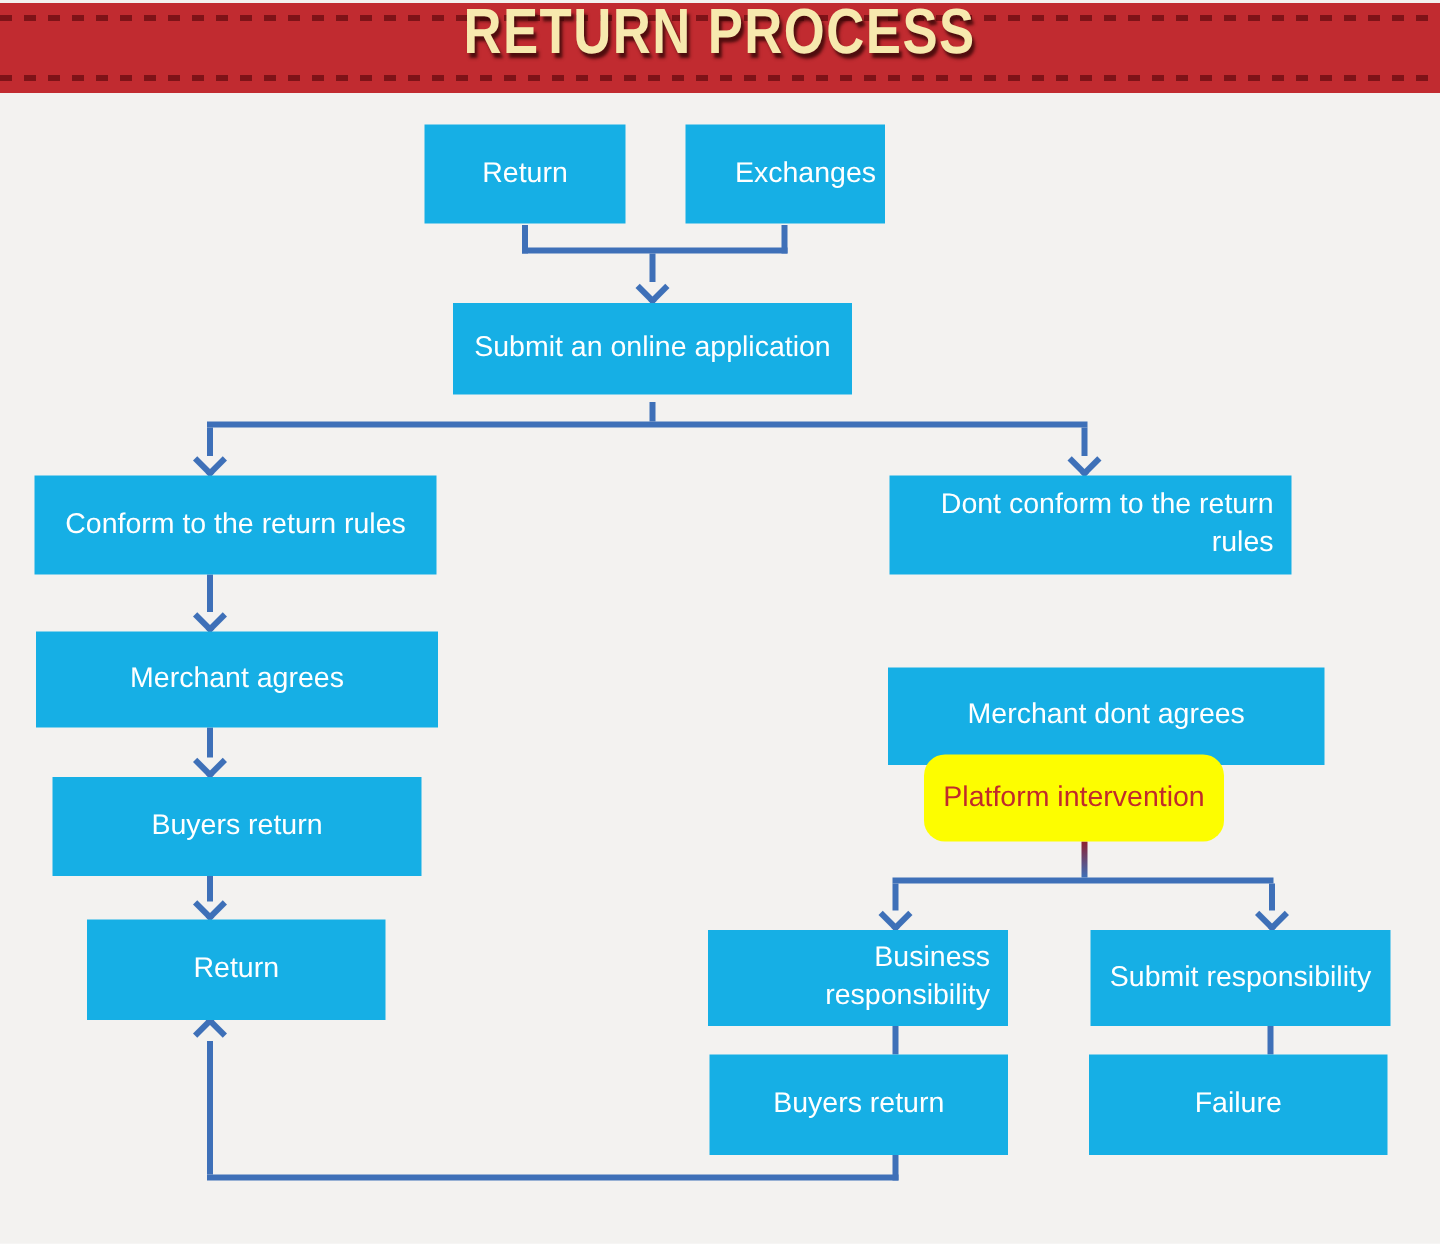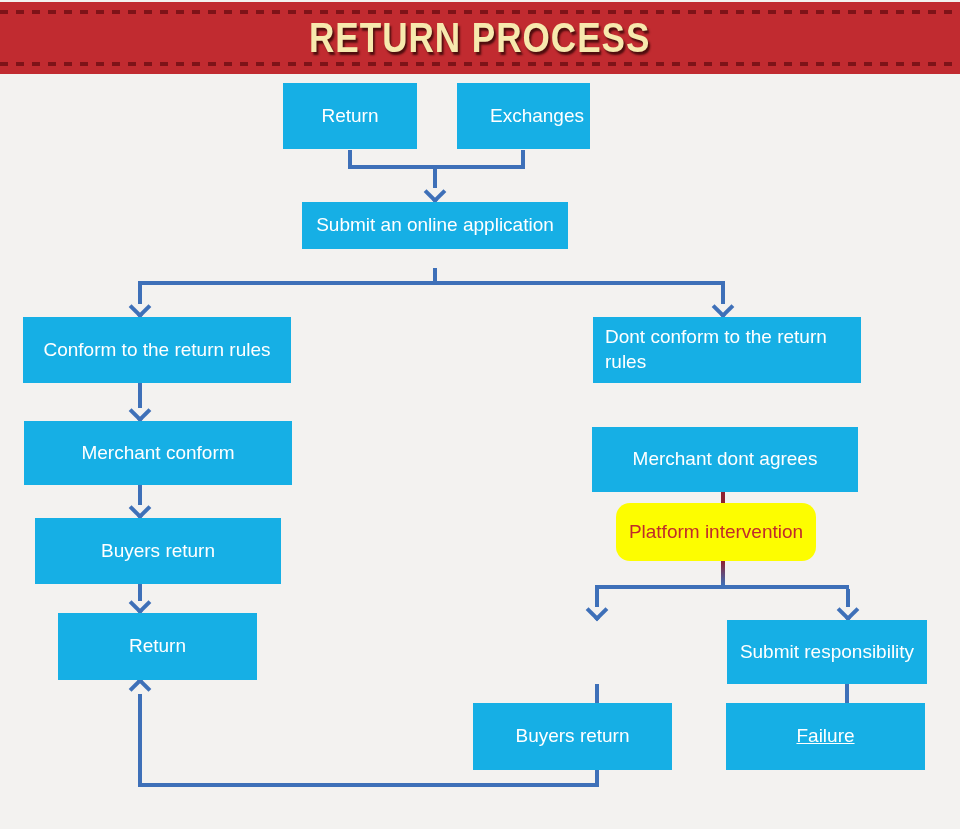--- a/index.html
+++ b/index.html
@@ -20,23 +20,23 @@
     background:#ffffff;
   }
   #canvas{
     position:relative;
     width:960px;height:829px;
     background:var(--canvas-bg);
     overflow:hidden;
   }
   
   .banner{
-    position:absolute;left:0;top:2px;width:960px;height:72px;
+    position:absolute;left:0;top:2px;width:960px;height:60px;
     background:var(--banner-bg);
-    display:flex;align-items:center;justify-content:center;
+    display:flex;justify-content:center;
   }
   .banner .dash{
     position:absolute;left:0;width:100%;height:4px;
     background:repeating-linear-gradient(to right, var(--banner-dash) 0 8px, transparent 8px 16px);
   }
   .banner .dash.top{top:8px;}
   .banner .dash.bottom{bottom:8px;}
   .banner .title{
     color:var(--banner-text);
     font-size:37px;font-weight:700;
@@ -44,43 +44,43 @@
     transform:scale(0.95,1.15);
     text-shadow:2px 3px 2px rgba(58,8,8,0.85);
     white-space:nowrap;
   }
   
   .node{
     position:absolute;
     background:var(--node-bg);
     color:var(--node-text);
     display:flex;align-items:center;justify-content:center;
-    text-align:left;
+    text-align:right;
     font-size:19px;line-height:1.3;
     padding:0 12px;box-sizing:border-box;
   }
   .node.highlight{
     background:var(--highlight-bg);
     color:var(--highlight-text);
     border-radius:14px;
   }
   .n-return            {left:283px;top:83px; width:134px;height:66px;}
   .n-exchanges         {left:457px;top:83px; width:133px;height:66px;padding-left:39px;}
-  .n-submit            {left:302px;top:202px;width:266px;height:47px;}
+  .n-submit            {left:302px;top:202px;width:266px;height:61px;}
   .n-conform           {left:23px; top:317px;width:268px;height:66px;}
   .n-dont-conform      {left:593px;top:317px;width:268px;height:66px;}
   .n-merchant-agrees   {left:24px; top:421px;width:268px;height:64px;}
-  .n-merchant-dont     {left:592px;top:427px;width:266px;height:65px;}
+  .n-merchant-dont     {left:592px;top:445px;width:291px;height:65px;}
   .n-platform          {left:616px;top:503px;width:200px;height:58px;}
   .n-buyers-return-l   {left:35px; top:518px;width:246px;height:66px;}
   .n-success           {left:58px; top:613px;width:199px;height:67px;}
   .n-business-resp     {left:472px;top:620px;width:200px;height:64px;}
   .n-buyers-resp       {left:727px;top:620px;width:200px;height:64px;}
   .n-buyers-return-r   {left:473px;top:703px;width:199px;height:67px;}
-  .n-failure           {left:726px;top:703px;width:199px;height:67px;text-decoration:underline;}
+  .n-failure           {left:726px;top:703px;width:199px;height:67px;}
   
   .ln{position:absolute;background:var(--line);}
   .ln.h{height:4px;}
   .ln.v{width:4px;}
   .l1 {left:348px;top:150px;height:19px;}
   .l2 {left:521px;top:150px;height:19px;}
   .l3 {left:348px;top:165px;width:177px;}
   .l4 {left:433px;top:169px;height:19px;}
   .l5 {left:433px;top:268px;height:13px;}
   .l6 {left:138px;top:281px;width:587px;}
@@ -166,34 +166,37 @@
   <div class="node n-submit">
     <span>Submit an online application</span>
   </div>
   <div class="node n-conform">
     <span>Conform to the return rules</span>
   </div>
   <div class="node n-dont-conform">
     <span>Dont conform to the return rules</span>
   </div>
   <div class="node n-merchant-agrees">
-    <span>Merchant conform</span>
+    <span>Merchant agrees</span>
   </div>
   <div class="node n-merchant-dont">
     <span>Merchant dont agrees</span>
   </div>
   <div class="node highlight n-platform">
     <span>Platform intervention</span>
   </div>
   <div class="node n-buyers-return-l">
     <span>Buyers return</span>
   </div>
   <div class="node n-success">
     <span>Return</span>
   </div>
+  <div class="node n-business-resp">
+    <span>Business responsibility</span>
+  </div>
   <div class="node n-buyers-resp">
     <span>Submit responsibility</span>
   </div>
   <div class="node n-buyers-return-r">
     <span>Buyers return</span>
   </div>
   <div class="node n-failure">
     <span>Failure</span>
   </div>
 

